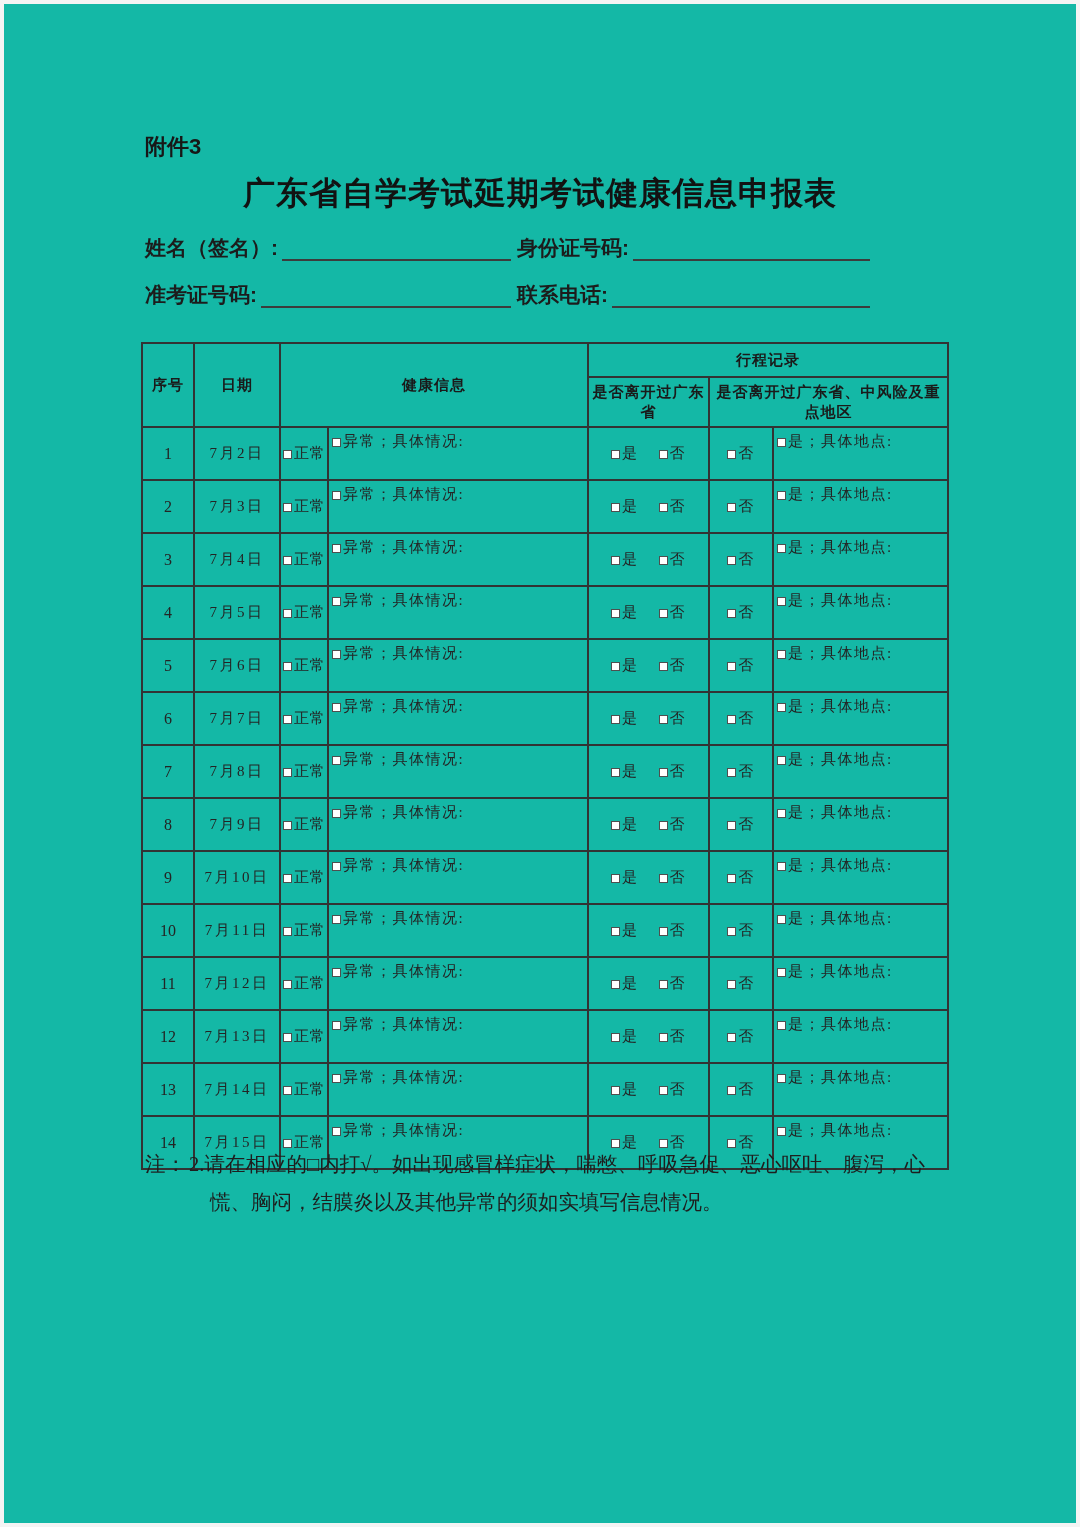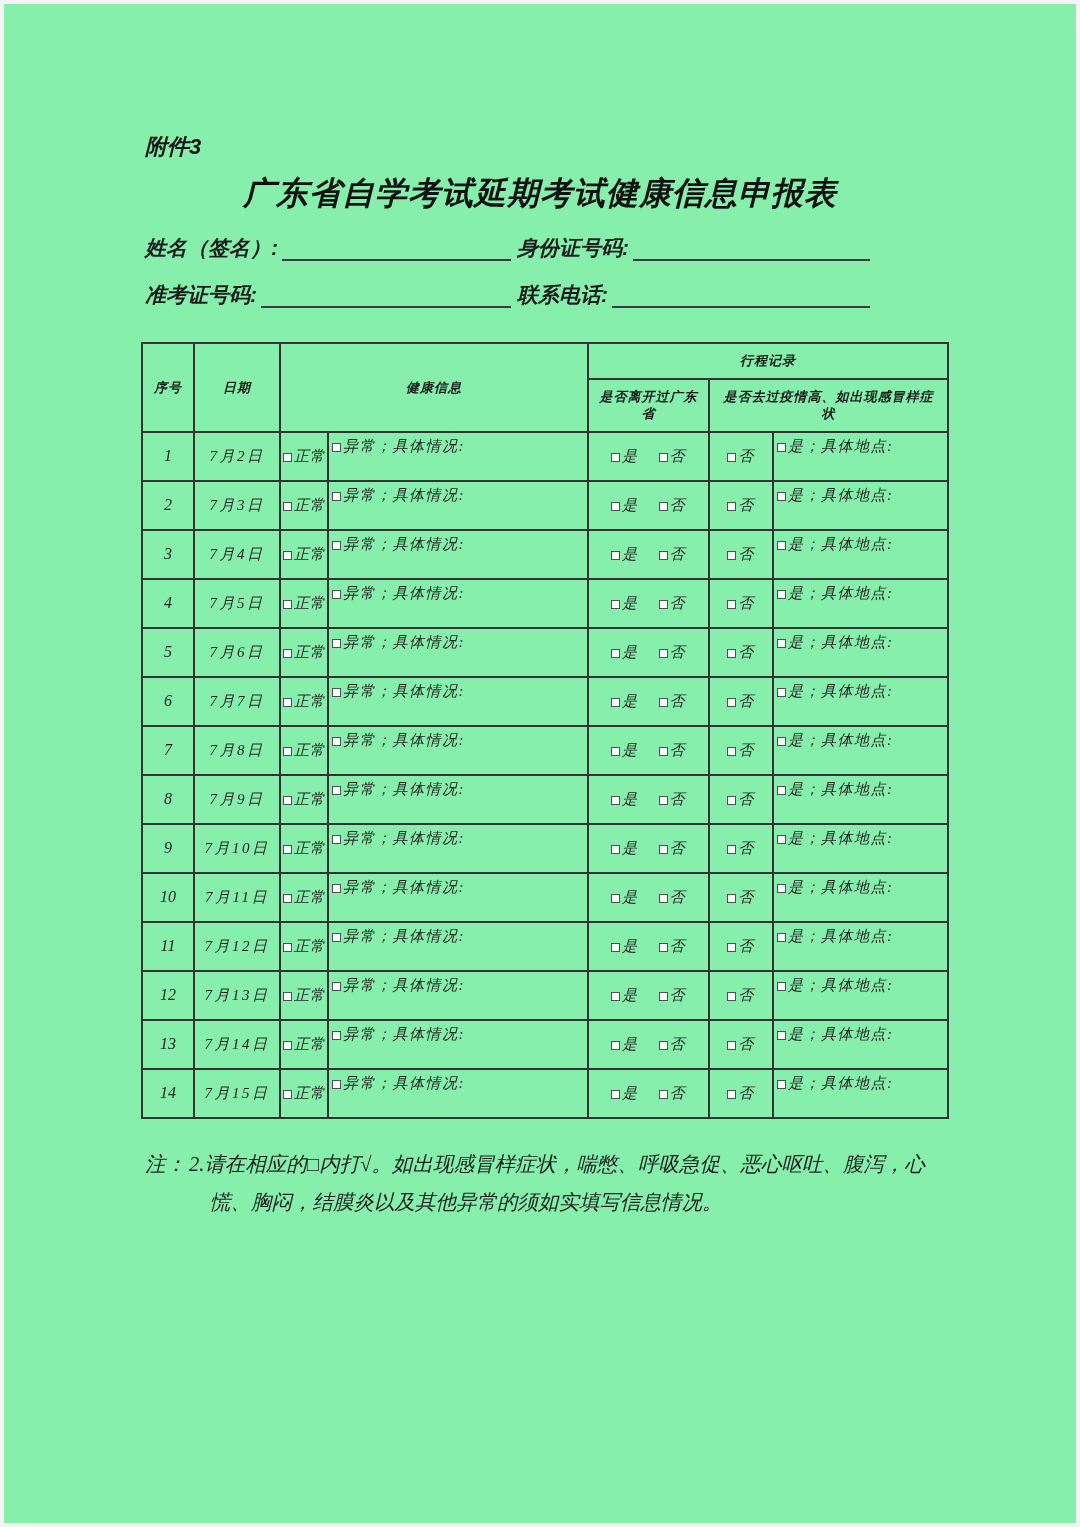--- a/index.html
+++ b/index.html
@@ -5,22 +5,21 @@
   * { margin:0; padding:0; box-sizing:border-box; }
   html,body { width:1080px; height:1527px; }
   body {
     background:#f4f4f4;
     font-family:"Liberation Serif","DejaVu Serif",serif;
     color:#1f1f1f;
     position:relative;
   }
   .page {
     position:absolute; left:4px; top:4px; right:4px; bottom:4px;
-    background:#86efac;
-    font-style:italic;
+    background:#14b8a6;
   }
   .attachment {
     position:absolute; left:141px; top:128px;
     font-family:"Liberation Sans","DejaVu Sans",sans-serif;
     font-weight:bold; font-size:22px; color:#171717;
   }
   .title {
     position:absolute; left:0; right:0; top:168px;
     text-align:center;
     font-family:"Liberation Sans","DejaVu Sans",sans-serif;
@@ -39,35 +38,35 @@
   .fline { border-bottom:2px solid #3c3c3c; height:26px; flex:1; margin:0 6px 1px 4px; }
   .fline.last { margin-right:0; }
 
   table.health {
     position:absolute; left:137px; top:338px; width:806px;
     border-collapse:collapse; table-layout:fixed;
   }
   table.health th, table.health td { border:2px solid #333333; overflow:hidden; }
   thead th {
     font-family:"Liberation Sans","DejaVu Sans",sans-serif;
-    font-weight:bold; font-size:13px; text-align:center;
-    letter-spacing:1px; line-height:1.35; color:#1a1a1a; padding:8px;
+    font-weight:bold; font-size:15px; text-align:center;
+    letter-spacing:1px; line-height:1.35; color:#1a1a1a; padding:2px;
   }
   thead tr.h1 th.trip { height:34px; }
   thead tr.h2 th { height:50px; }
   tbody td {
     height:49px; font-size:15px; letter-spacing:1.5px;
     text-align:center; vertical-align:middle; color:#242424;
   }
   td.c-date { letter-spacing:2.5px; }
   td.c-seq { letter-spacing:0; font-size:16px; }
   td.c-abnormal, td.c-place {
     text-align:left; vertical-align:top; padding:4px 9px 0 3px;
   }
-  td.c-normal { padding:8px 1px; letter-spacing:0.5px; }
+  td.c-normal { padding:16px 1px; letter-spacing:0.5px; }
   .cb {
     display:inline-block; width:9px; height:9px;
     border:1px solid #4f4f4f; background:#fff;
     margin-right:2px; vertical-align:-1px;
   }
   .opt { white-space:nowrap; }
   .opt + .opt { margin-left:20px; }
 
   .notes {
     position:absolute; left:141px; top:1141px; width:800px;
@@ -123,21 +122,21 @@
     </colgroup>
     <thead>
       <tr class="h1">
         <th rowspan="2">序号</th>
         <th rowspan="2">日期</th>
         <th rowspan="2" colspan="2">健康信息</th>
         <th colspan="3" class="trip">行程记录</th>
       </tr>
       <tr class="h2">
         <th>是否离开过广东省</th>
-        <th colspan="2">是否去过疫情高、如出现感冒样症状</th>
+        <th colspan="2">是否离开过广东省、中风险及重点地区</th>
       </tr>
     </thead>
     <tbody id="table-body">
     <tr>
       <td class="c-seq">1</td>
       <td class="c-date">7月2日</td>
       <td class="c-normal"><span class="cb"></span><span>正常</span></td>
       <td class="c-abnormal"><span class="cb"></span><span>异常；具体情况:</span></td>
       <td class="c-yesno"><span class="opt"><span class="cb"></span><span>是</span></span><span class="opt"><span class="cb"></span><span>否</span></span></td>
       <td class="c-no"><span class="cb"></span><span>否</span></td>

